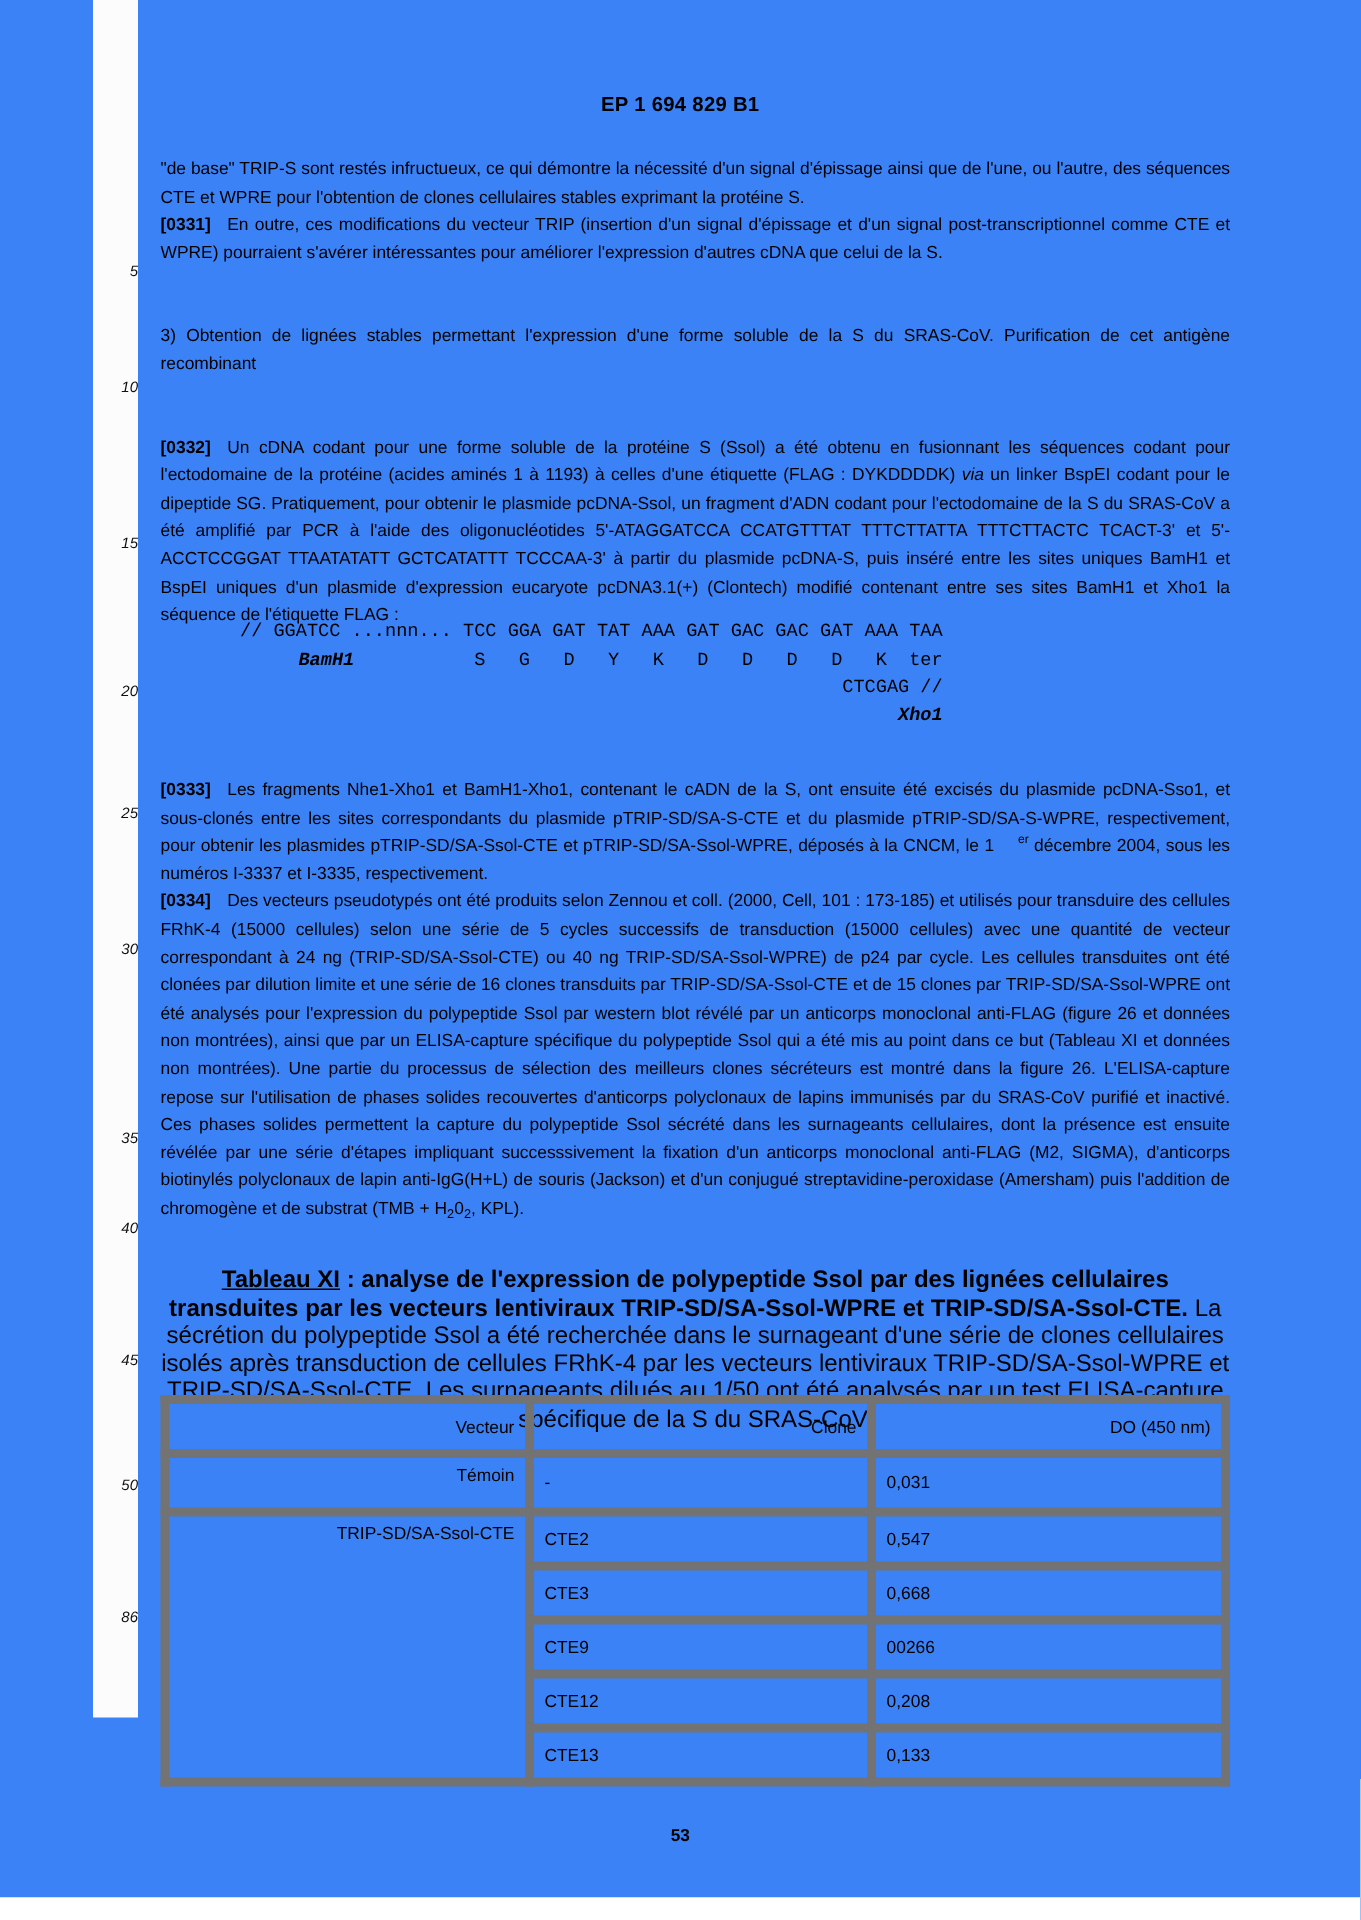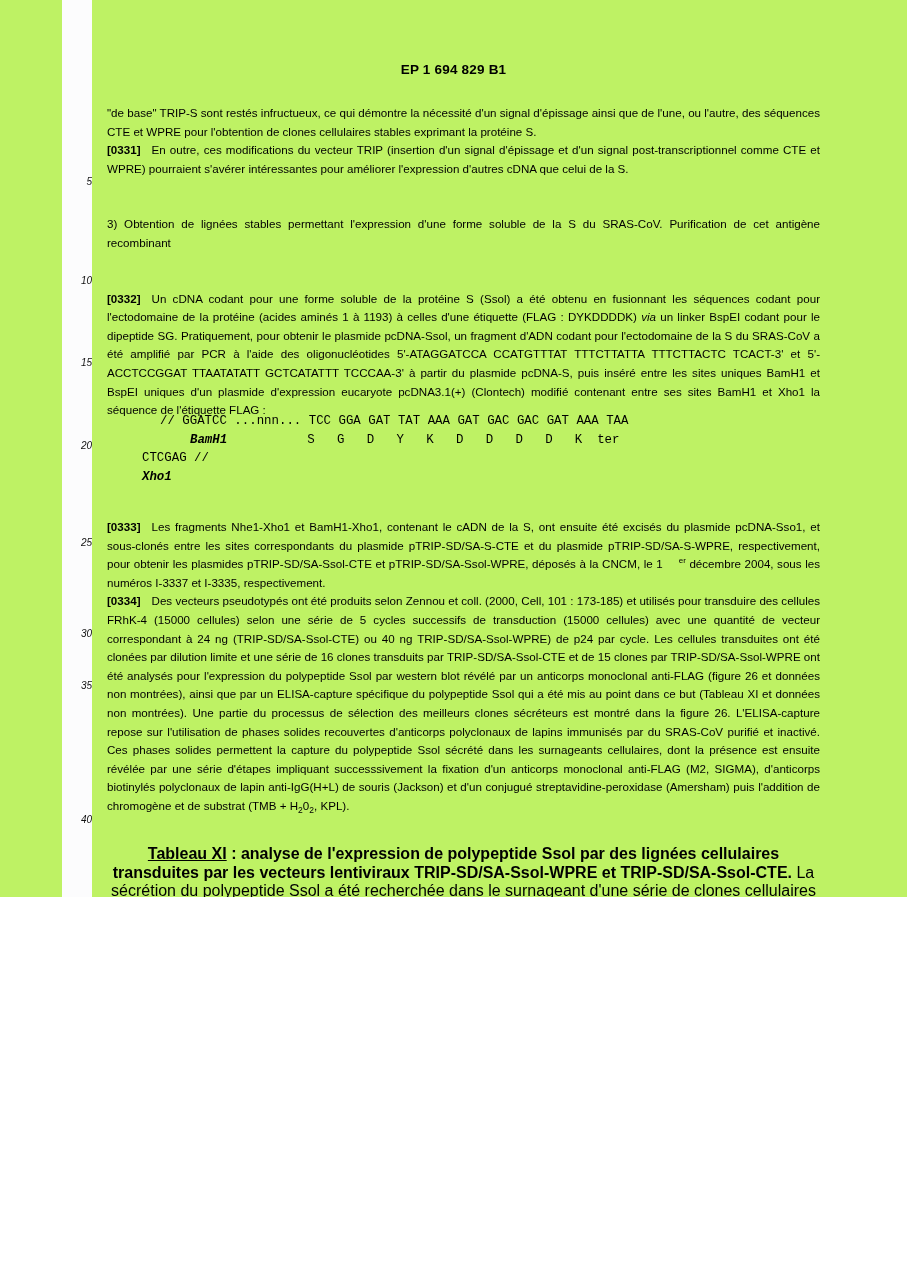--- a/index.html
+++ b/index.html
@@ -7,22 +7,22 @@
     padding: 0;
     background: #ffffff;
   }
   body {
     font-family: "Liberation Sans", sans-serif;
     color: #000000;
   }
   #page {
     position: relative;
     width: 907px;
-    height: 897px;
-    background: #bef264;
+    height: 1265px;
+    background: #3b82f6;
     overflow: hidden;
   }
   
   .scan-band {
     position: absolute;
     left: 62px;
     top: 0;
     width: 30px;
     height: 1145px;
     background: #fcfcfd;
@@ -80,20 +80,21 @@
   
   .seqblock {
     position: absolute;
     left: 160px;
     top: 412px;
     font-family: "Liberation Mono", "DejaVu Sans Mono", monospace;
     font-size: 12.4px;
     line-height: 18.5px;
     white-space: pre;
     color: #000;
+    text-align: right;
   }
   .seqblock .ital { font-style: italic; font-weight: bold; }
 
   
   .tbl-caption {
     position: absolute;
     left: 107px;
     top: 845px;
     width: 713px;
     font-size: 16px;
@@ -108,21 +109,21 @@
   
   table.xi {
     position: absolute;
     left: 107px;
     top: 930px;
     width: 713px;
     border-collapse: collapse;
     font-size: 11.6px;
   }
   table.xi td {
-    border: 4px solid #737373;
+    border: 6px solid #737373;
     height: 26px;
     padding: 2px 7px;
     vertical-align: middle;
   }
   table.xi td.head-cell { text-align: right; }
   table.xi td.rowlabel { text-align: right; vertical-align: top; padding-top: 5px; }
   table.xi td.val { text-align: left; }
   table.xi col.c1 { width: 245px; }
   table.xi col.c2 { width: 230px; }
   table.xi col.c3 { width: 238px; }
@@ -130,26 +131,26 @@
 </head>
 <body>
 
 <div id="page">
 
   <div class="scan-band"></div>
 
   <div class="header-title">EP 1 694 829 B1</div>
 
   <div class="linenum" style="top:176px;">5</div>
-  <div class="linenum" style="top:275px;">10</div>
+  <div class="linenum" style="top:253px;">10</div>
   <div class="linenum" style="top:357px;">15</div>
-  <div class="linenum" style="top:440px;">20</div>
+  <div class="linenum" style="top:456px;">20</div>
   <div class="linenum" style="top:537px;">25</div>
   <div class="linenum" style="top:628px;">30</div>
-  <div class="linenum" style="top:680px;">35</div>
+  <div class="linenum" style="top:754px;">35</div>
   <div class="linenum" style="top:814px;">40</div>
   <div class="linenum" style="top:902px;">45</div>
   <div class="linenum" style="top:985px;">50</div>
   <div class="linenum" style="top:1073px;">86</div>
 
   <div class="col">
 
     <p class="para">"de base" TRIP-S sont restés infructueux, ce qui démontre la nécessité d'un signal d'épissage ainsi que de l'une, ou l'autre, des séquences CTE et WPRE pour l'obtention de clones cellulaires stables exprimant la protéine S.</p>
 
     <p class="para"><span class="pnum">[0331]</span><span class="pnum-sp"></span><span>En outre, ces modifications du vecteur TRIP (insertion d'un signal d'épissage et d'un signal post-transcriptionnel comme CTE et WPRE) pourraient s'avérer intéressantes pour améliorer l'expression d'autres cDNA que celui de la S.</span></p>

